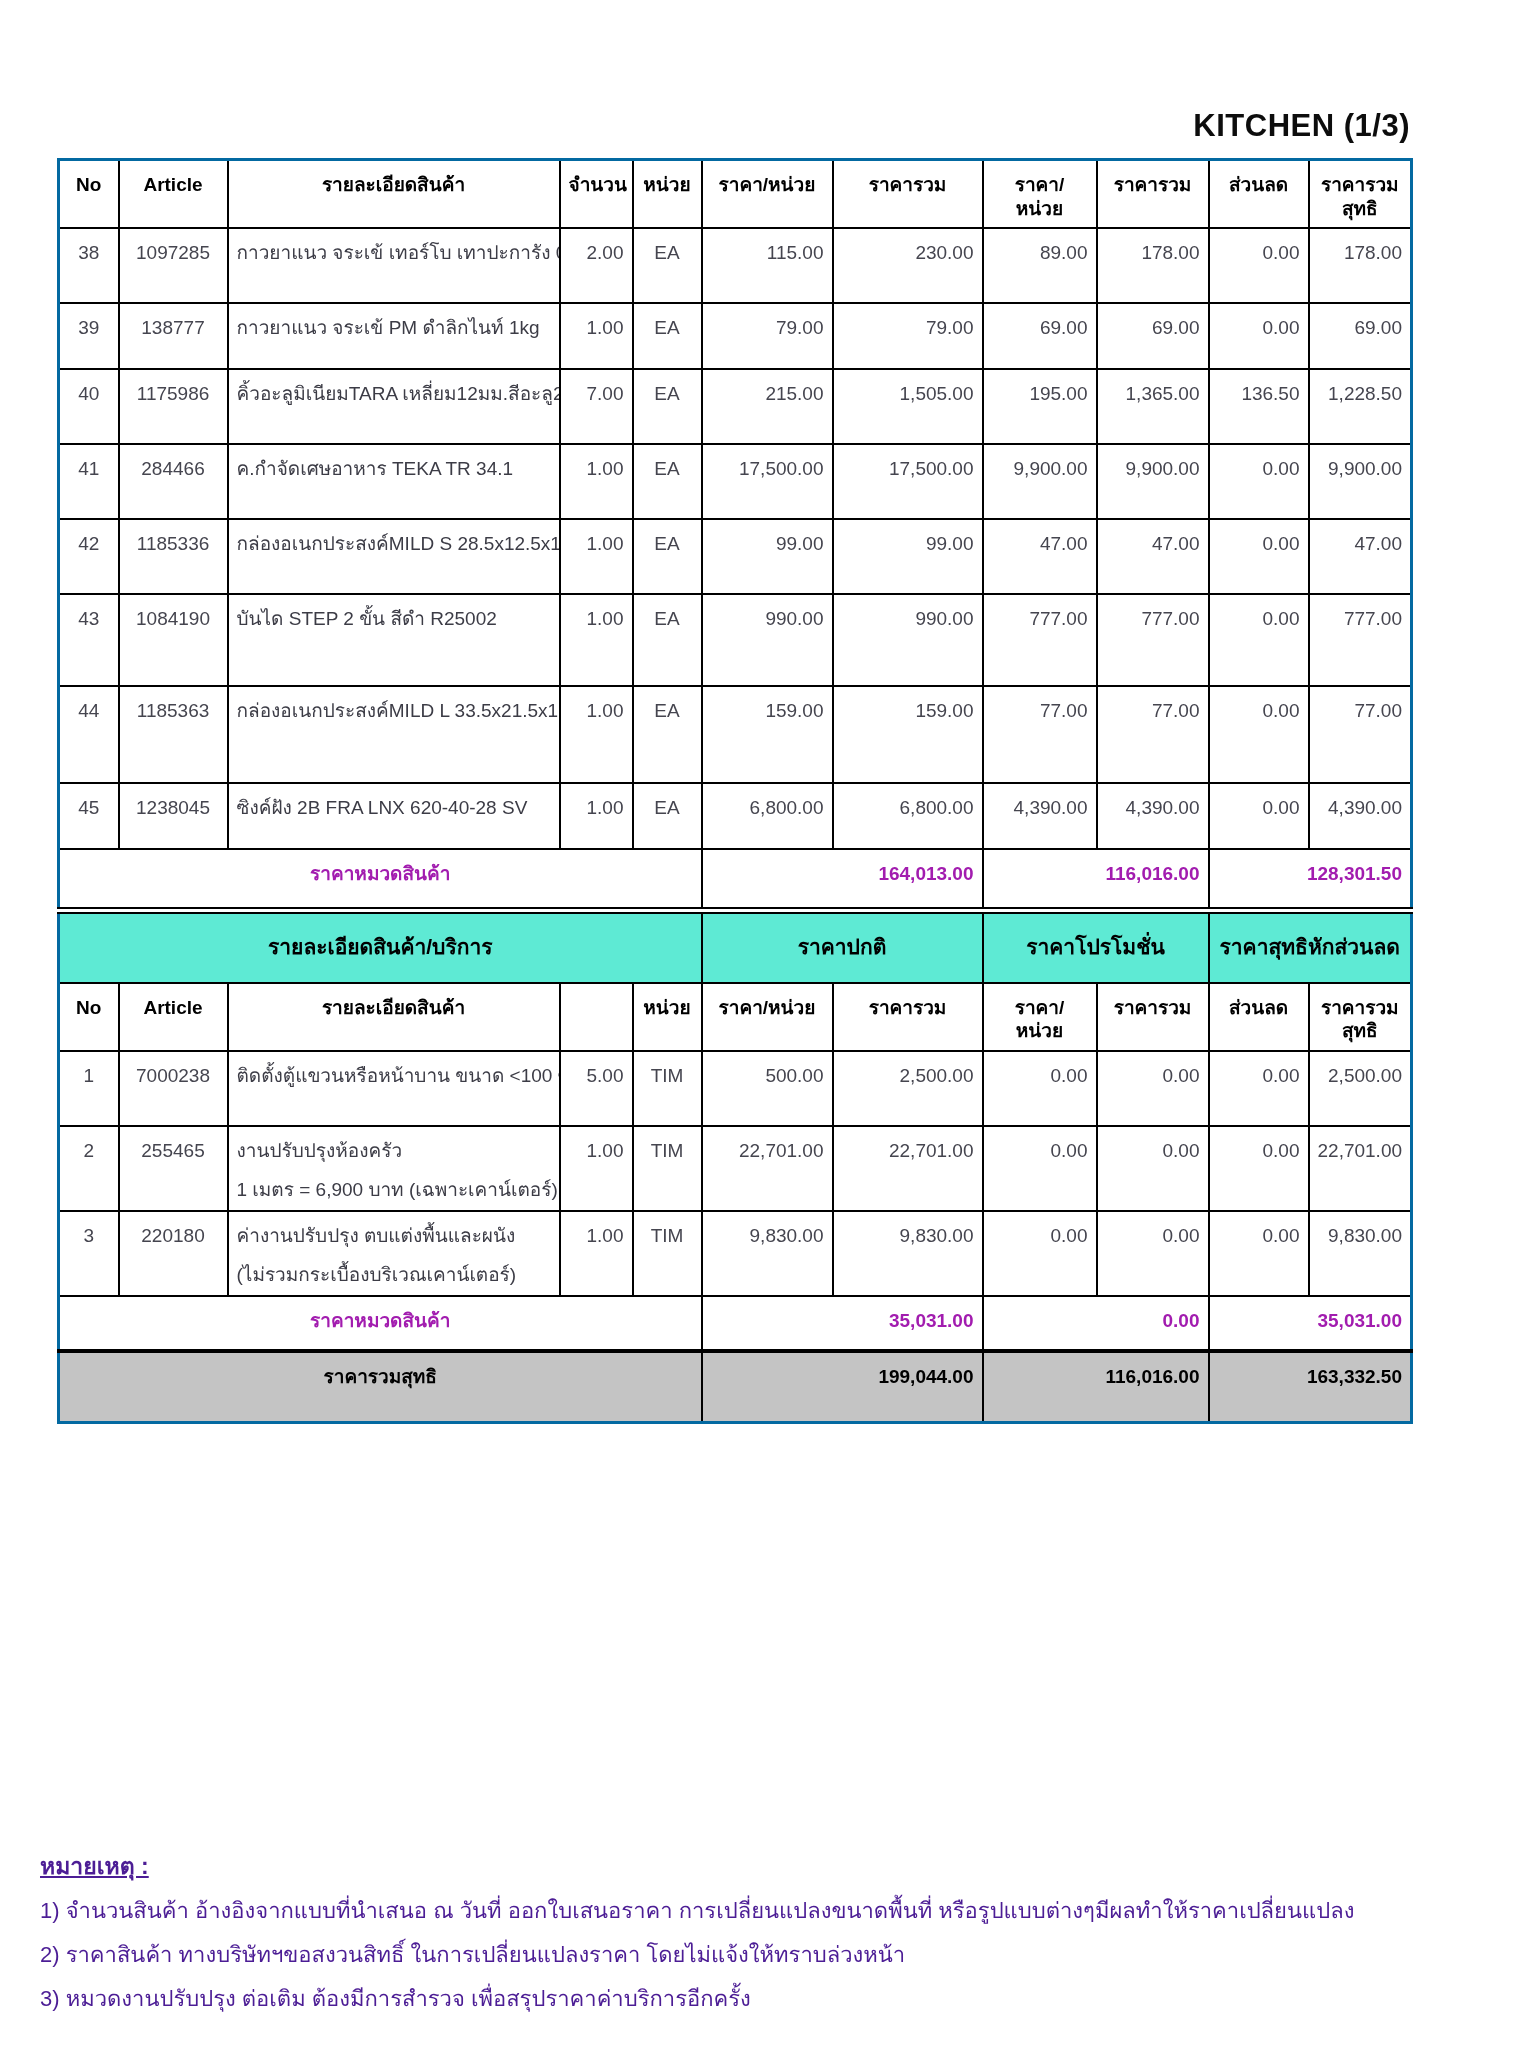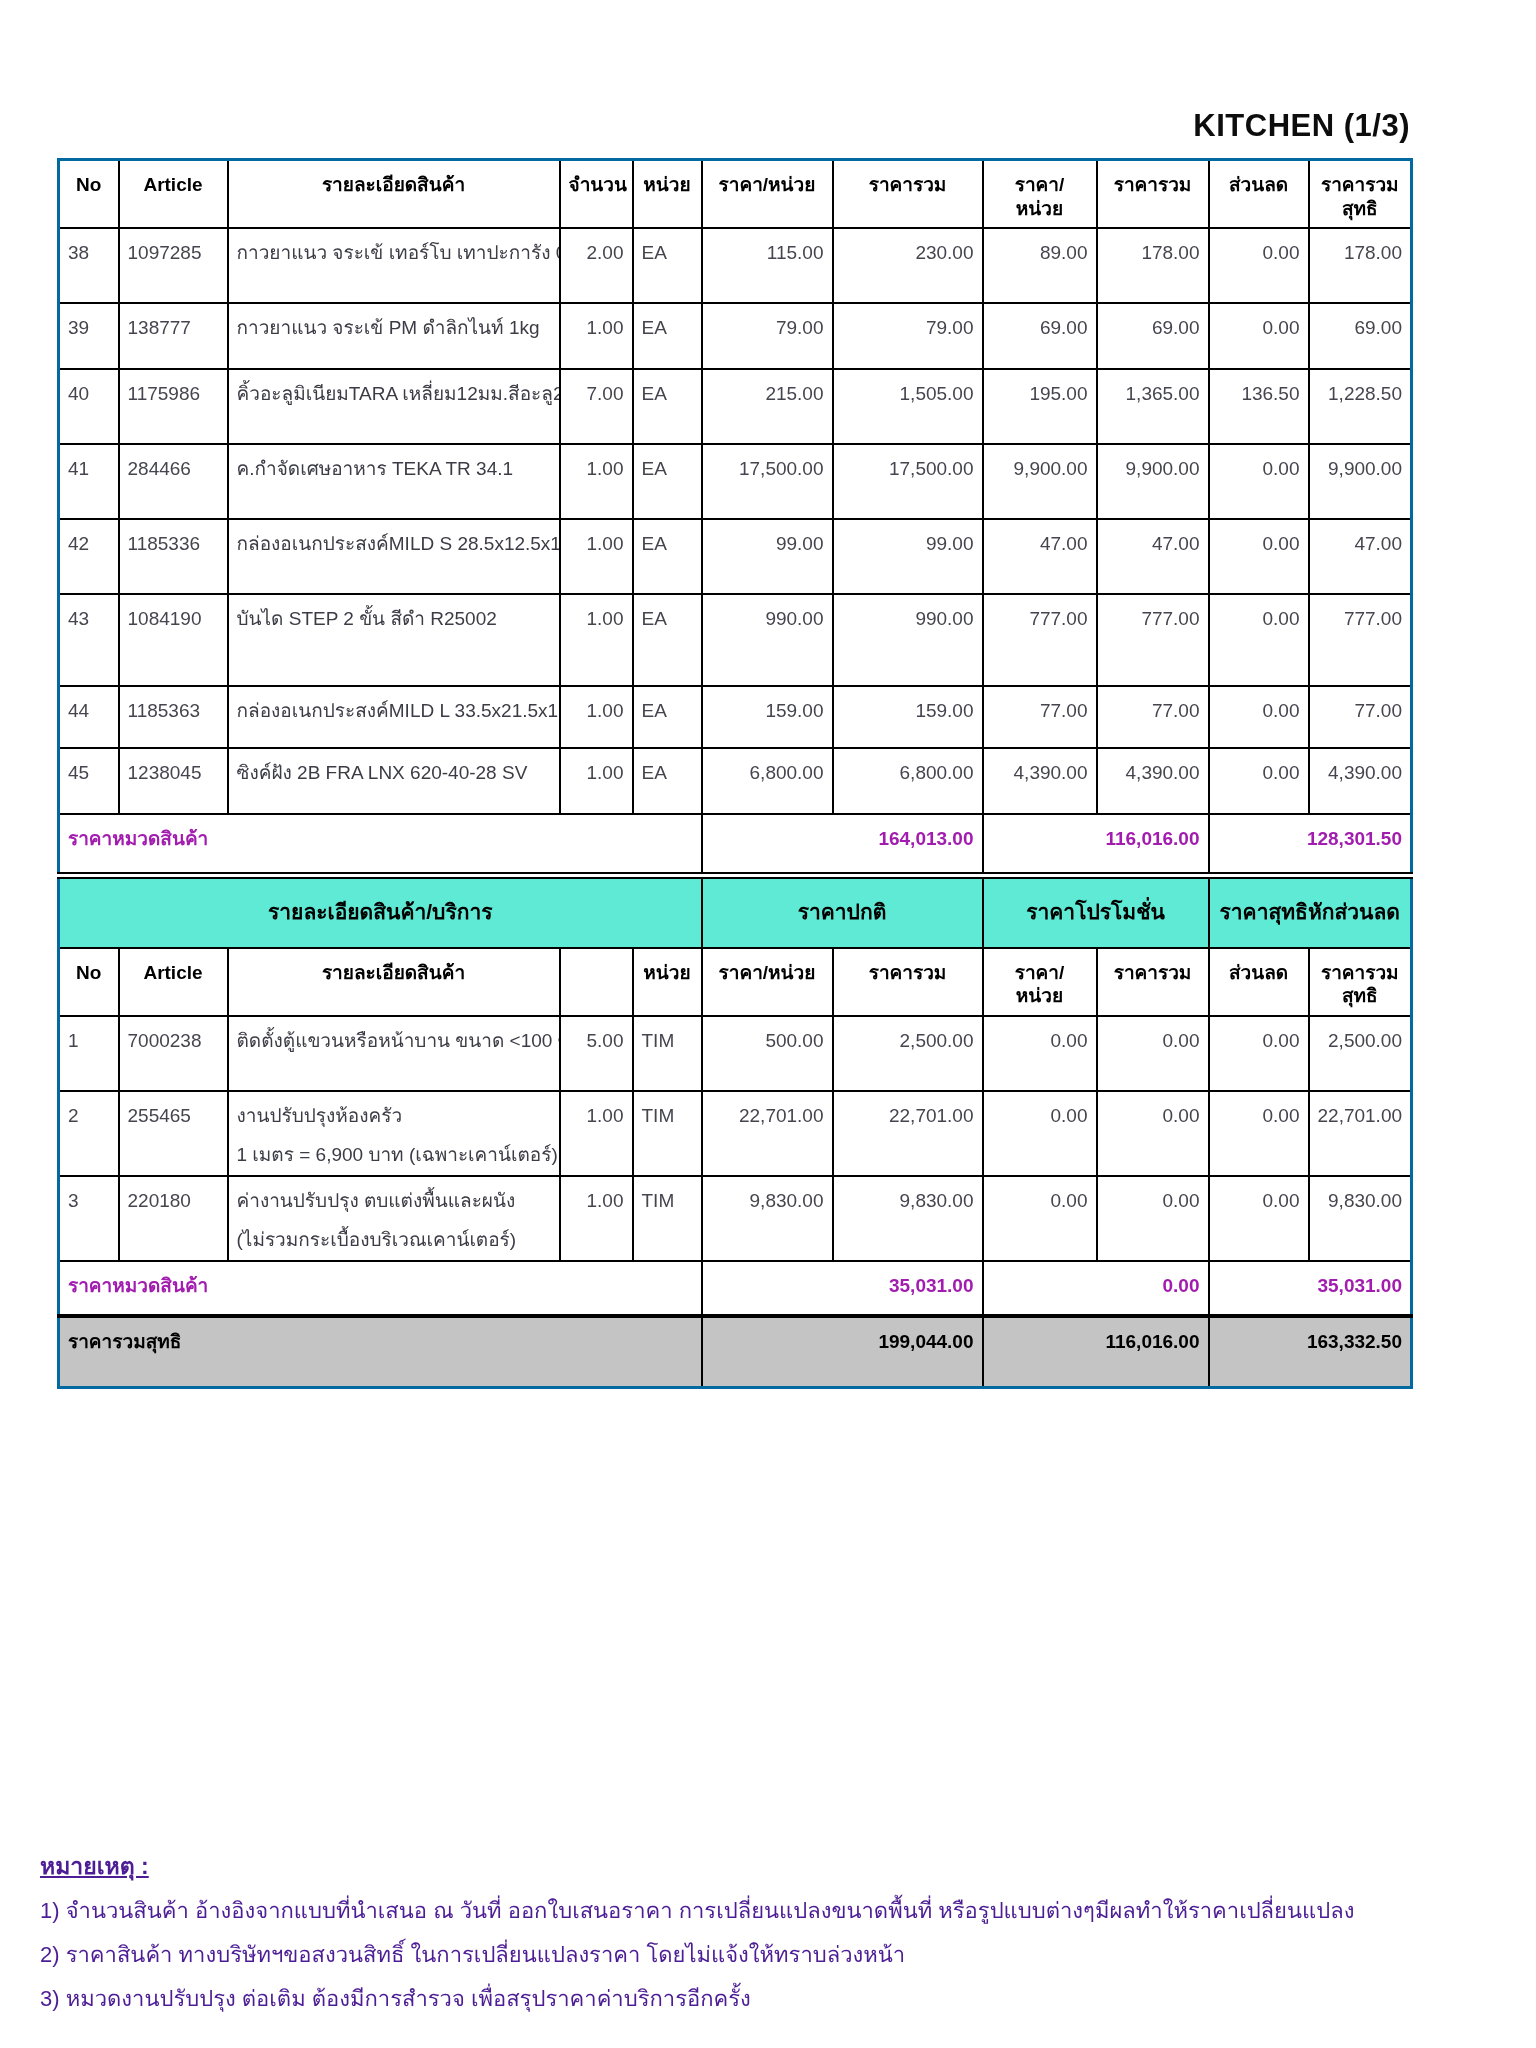--- a/index.html
+++ b/index.html
@@ -14,21 +14,21 @@
   table.quote{
     position:absolute;left:57px;top:158px;width:1353px;
     border-collapse:collapse;table-layout:fixed;border:3px solid #0369a1;
   }
   td{
     border:2px solid #000;vertical-align:top;overflow:hidden;
     padding:12px 8px 4px 8px;font-size:19px;color:#45454f;line-height:1.25;
   }
   tr.hdr td{font-weight:bold;color:#000;text-align:center;padding-top:12px;}
   .num{text-align:right;}
-  .ctr{text-align:left;}
+  .ctr{text-align:center;}
   .desc{text-align:left;white-space:nowrap;color:#3c3c46;}
   .desc .line2{margin-top:16px;}
   tr.subtotal td{font-weight:bold;color:#a21caf;}
   tr.section-hdr td{
     border-top:7px double #000;background:#5eead4;
     font-weight:bold;color:#000;text-align:center;font-size:21px;padding-top:20px;
   }
   tr.grand td{border-top:4px solid #000;background:#c4c4c4;font-weight:bold;color:#000;}
   .notes{position:absolute;left:40px;top:1848px;font-size:22px;color:#4c1d95;}
   .notes .nt{text-decoration:underline;font-weight:bold;font-size:23px;}
@@ -140,21 +140,21 @@
     <td class="desc">บันได STEP 2 ขั้น สีดำ R25002</td>
     <td class="num">1.00</td>
     <td class="ctr">EA</td>
     <td class="num">990.00</td>
     <td class="num">990.00</td>
     <td class="num">777.00</td>
     <td class="num">777.00</td>
     <td class="num">0.00</td>
     <td class="num">777.00</td>
   </tr>
-  <tr class="row" style="height:62px">
+  <tr class="row" style="height:97px">
     <td class="ctr">44</td>
     <td class="ctr">1185363</td>
     <td class="desc">กล่องอเนกประสงค์MILD L 33.5x21.5x15.5ซ</td>
     <td class="num">1.00</td>
     <td class="ctr">EA</td>
     <td class="num">159.00</td>
     <td class="num">159.00</td>
     <td class="num">77.00</td>
     <td class="num">77.00</td>
     <td class="num">0.00</td>

